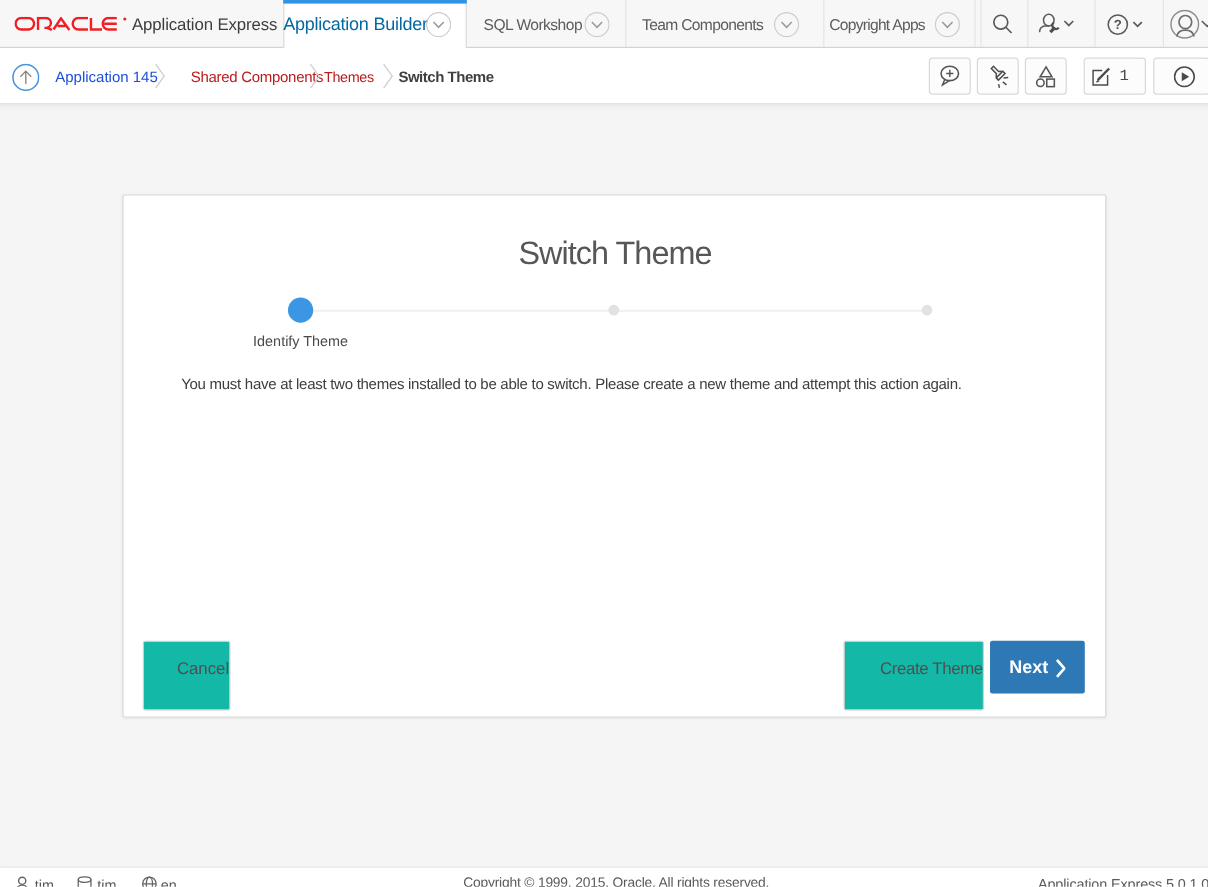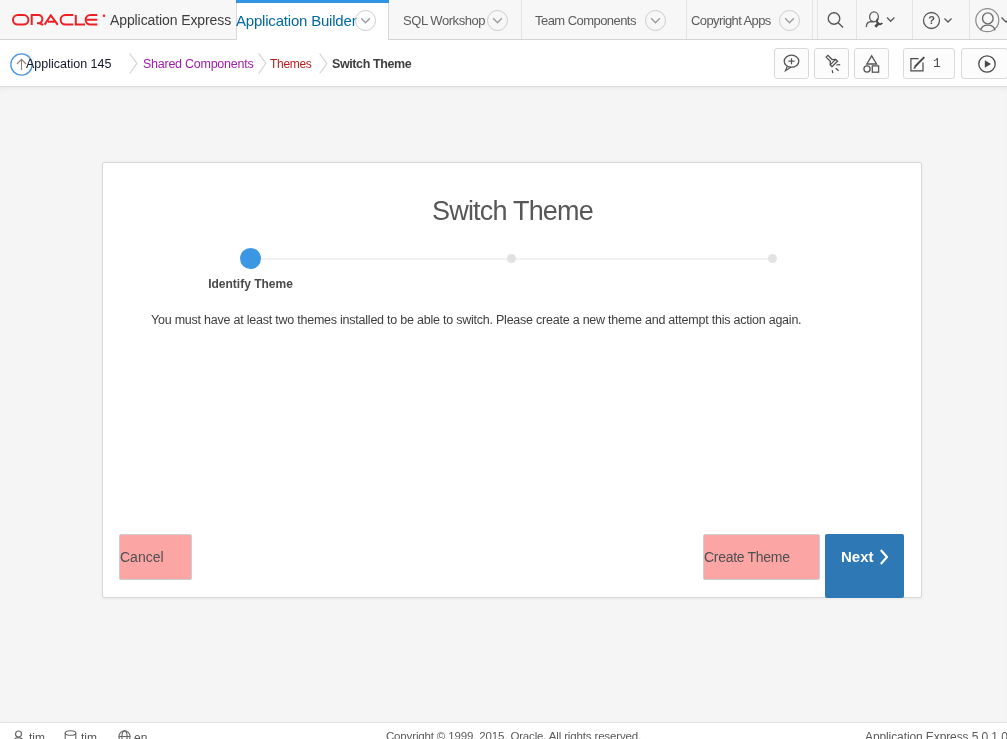--- a/index.html
+++ b/index.html
@@ -1,22 +1,22 @@
 <!DOCTYPE html>
 <html><head>
 <meta charset="utf-8">
 <style>
 *{margin:0;padding:0;box-sizing:border-box}
 html,body{width:1007px;height:739px;overflow:hidden;background:#fff;
   font-family:"Liberation Sans",sans-serif;position:relative}
 .abs{position:absolute}
 .sep{position:absolute;top:0;height:39px;width:1px;background:#e4e4e4}
 .tabtxt{position:absolute;top:0;height:52px;line-height:41px;font-size:13px;color:#5c5c5c;letter-spacing:-0.2px}
-.btn{position:absolute;background:#fca5a5;border:1px solid #cecece;border-radius:2px;
-  font-size:14px;color:#4f4f4f;text-align:left;line-height:44px;height:46px;top:534px}
+.btn{position:absolute;background:#14b8a6;border:1px solid #cecece;border-radius:2px;
+  font-size:14px;color:#4f4f4f;text-align:right;line-height:44px;height:58px;top:534px}
 .tbtn{position:absolute;top:48px;height:31px;background:#fcfcfc;border:1px solid #d9d9d9;border-radius:3px}
 </style>
 </head>
 <body>
 
 <div class="abs" style="left:0;top:0;width:1007px;height:40px;background:#f7f7f7;border-bottom:1px solid #d4d4d4"></div>
 
 <svg class="abs" style="left:12px;top:13.8px" width="96" height="12" viewBox="0 0 96 12">
   <g fill="none" stroke="#ee2025" stroke-width="2">
     <rect x="1" y="1" width="15.4" height="9.6" rx="4.8"></rect>
@@ -91,25 +91,25 @@
   <path d="M1.5 1.5 L6 6 L10.5 1.5" fill="none" stroke="#5d5d5d" stroke-width="1.4"></path>
 </svg>
 
 <div class="abs" style="left:0;top:40px;width:1007px;height:47px;background:#fff;border-bottom:1px solid #dcdcdc;box-shadow:0 2px 3px rgba(0,0,0,0.05)"></div>
 
 <svg class="abs" style="left:10px;top:52.5px" width="23" height="23" viewBox="0 0 23 23">
   <circle cx="11.5" cy="11.5" r="10.7" fill="none" stroke="#4c93dd" stroke-width="1.3"></circle>
   <path d="M11.5 17 L11.5 6.5 M7 11 L11.5 6.3 L16 11" fill="none" stroke="#8b8177" stroke-width="1.1"></path>
 </svg>
 
-<div class="abs" style="left:26px;top:40px;height:47px;line-height:48px;font-size:12.5px;color:#0f172a">Application 145</div>
+<div class="abs" style="left:46px;top:40px;height:47px;line-height:48px;font-size:12.5px;color:#1d4ed8">Application 145</div>
 <svg class="abs" style="left:129px;top:53px" width="9" height="21" viewBox="0 0 9 21">
     <path d="M0.7 0.5 L7.8 10.5 L0.7 20.5" fill="none" stroke="#d2d2d2" stroke-width="1.2"></path>
   </svg>
-<div class="abs" style="left:143px;top:40px;height:47px;line-height:48px;font-size:12.5px;letter-spacing:-0.25px;color:#a21caf">Shared Components</div>
+<div class="abs" style="left:159px;top:40px;height:47px;line-height:48px;font-size:12.5px;letter-spacing:-0.25px;color:#b91c1c">Shared Components</div>
 <svg class="abs" style="left:258px;top:53px" width="9" height="21" viewBox="0 0 9 21">
     <path d="M0.7 0.5 L7.8 10.5 L0.7 20.5" fill="none" stroke="#d2d2d2" stroke-width="1.2"></path>
   </svg>
 <div class="abs" style="left:270px;top:40px;height:47px;line-height:48px;font-size:12px;letter-spacing:-0.3px;color:#b91c1c">Themes</div>
 <svg class="abs" style="left:319px;top:53px" width="9" height="21" viewBox="0 0 9 21">
     <path d="M0.7 0.5 L7.8 10.5 L0.7 20.5" fill="none" stroke="#d2d2d2" stroke-width="1.2"></path>
   </svg>
 <div class="abs" style="left:332px;top:40px;height:47px;line-height:48px;font-size:12.5px;letter-spacing:-0.4px;font-weight:bold;color:#3f3f3f">Switch Theme</div>
 
 <div class="tbtn" style="left:774px;width:35px"></div>
@@ -156,27 +156,27 @@
 <div class="abs" style="left:0;top:87px;width:1007px;height:635px;background:#f5f5f5;box-shadow:inset 0 4px 5px -3px rgba(0,0,0,0.07)"></div>
 
 <div class="abs" style="left:102px;top:162px;width:820px;height:436px;background:#fff;border:1px solid #d7d7d7;border-radius:2px;box-shadow:0 1px 3px rgba(0,0,0,0.05)"></div>
 
 <div class="abs" style="left:103px;top:195.5px;width:819px;text-align:center;font-size:27px;letter-spacing:-0.8px;color:#575757">Switch Theme</div>
 
 <div class="abs" style="left:250px;top:258px;width:522px;height:2px;background:#f2f2f2"></div>
 <div class="abs" style="left:240px;top:248px;width:21px;height:21px;border-radius:50%;background:#3b97e3"></div>
 <div class="abs" style="left:507px;top:254px;width:9px;height:9px;border-radius:50%;background:#e2e2e2"></div>
 <div class="abs" style="left:768px;top:254px;width:9px;height:9px;border-radius:50%;background:#e2e2e2"></div>
-<div class="abs" style="left:170px;top:277px;width:161px;text-align:center;font-size:12px;font-weight:bold;color:#4a4a4a">Identify Theme</div>
+<div class="abs" style="left:170px;top:277px;width:161px;text-align:center;font-size:12px;font-weight:normal;color:#4a4a4a">Identify Theme</div>
 
 <div class="abs" style="left:151px;top:313px;width:720px;font-size:12.5px;letter-spacing:-0.23px;color:#3d3d3d">You must have at least two themes installed to be able to switch. Please create a new theme and attempt this action again.</div>
 
 <div class="btn" style="left:119px;width:73px">Cancel</div>
 <div class="btn" style="left:703px;width:117px;letter-spacing:-0.3px">Create Theme</div>
-<div class="abs" style="left:825px;top:534px;width:79px;height:64px;background:#2d78b5;border-radius:2px;color:#fff;font-weight:bold;font-size:15px;line-height:46px;text-align:left;padding-left:16px">Next
+<div class="abs" style="left:825px;top:534px;width:79px;height:44px;background:#2d78b5;border-radius:2px;color:#fff;font-weight:bold;font-size:15px;line-height:46px;text-align:left;padding-left:16px">Next
   <svg style="position:absolute;right:16px;top:15px" width="8" height="16" viewBox="0 0 8 16">
       <path d="M0.8 1 L7 8 L0.8 15" fill="none" stroke="#fff" stroke-width="2.2"></path>
     </svg>
 </div>
 
 <div class="abs" style="left:0;top:722px;width:1007px;height:17px;background:#fff;border-top:1px solid #e2e2e2"></div>
 
 <svg class="abs" style="left:12px;top:730px" width="13" height="13" viewBox="0 0 13 13">
   <circle cx="6.5" cy="4" r="3" fill="none" stroke="#666" stroke-width="1.2"></circle>
   <path d="M1.2 12.5 C1.8 8.7 4 7.6 6.5 7.6 C9 7.6 11.2 8.7 11.8 12.5" fill="none" stroke="#666" stroke-width="1.2"></path>

